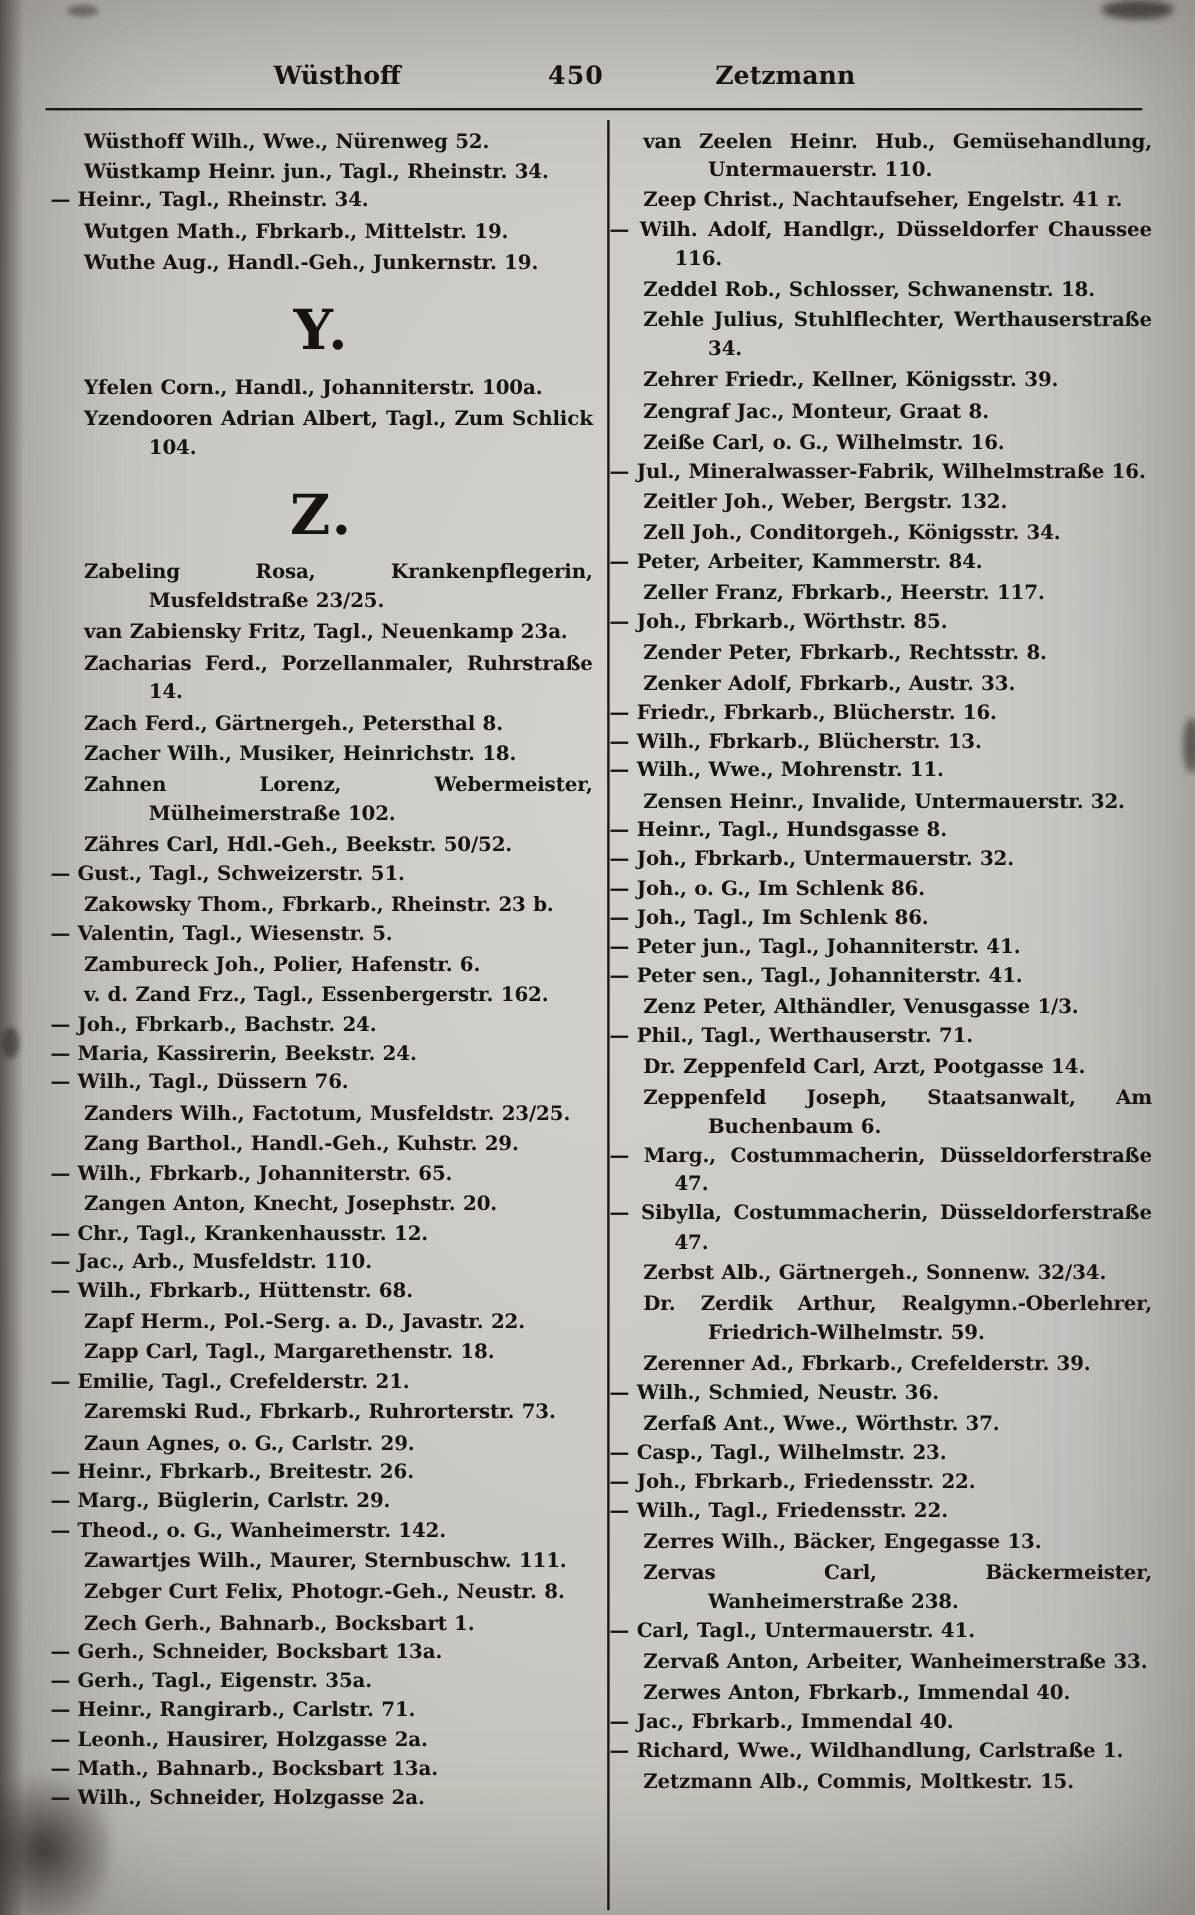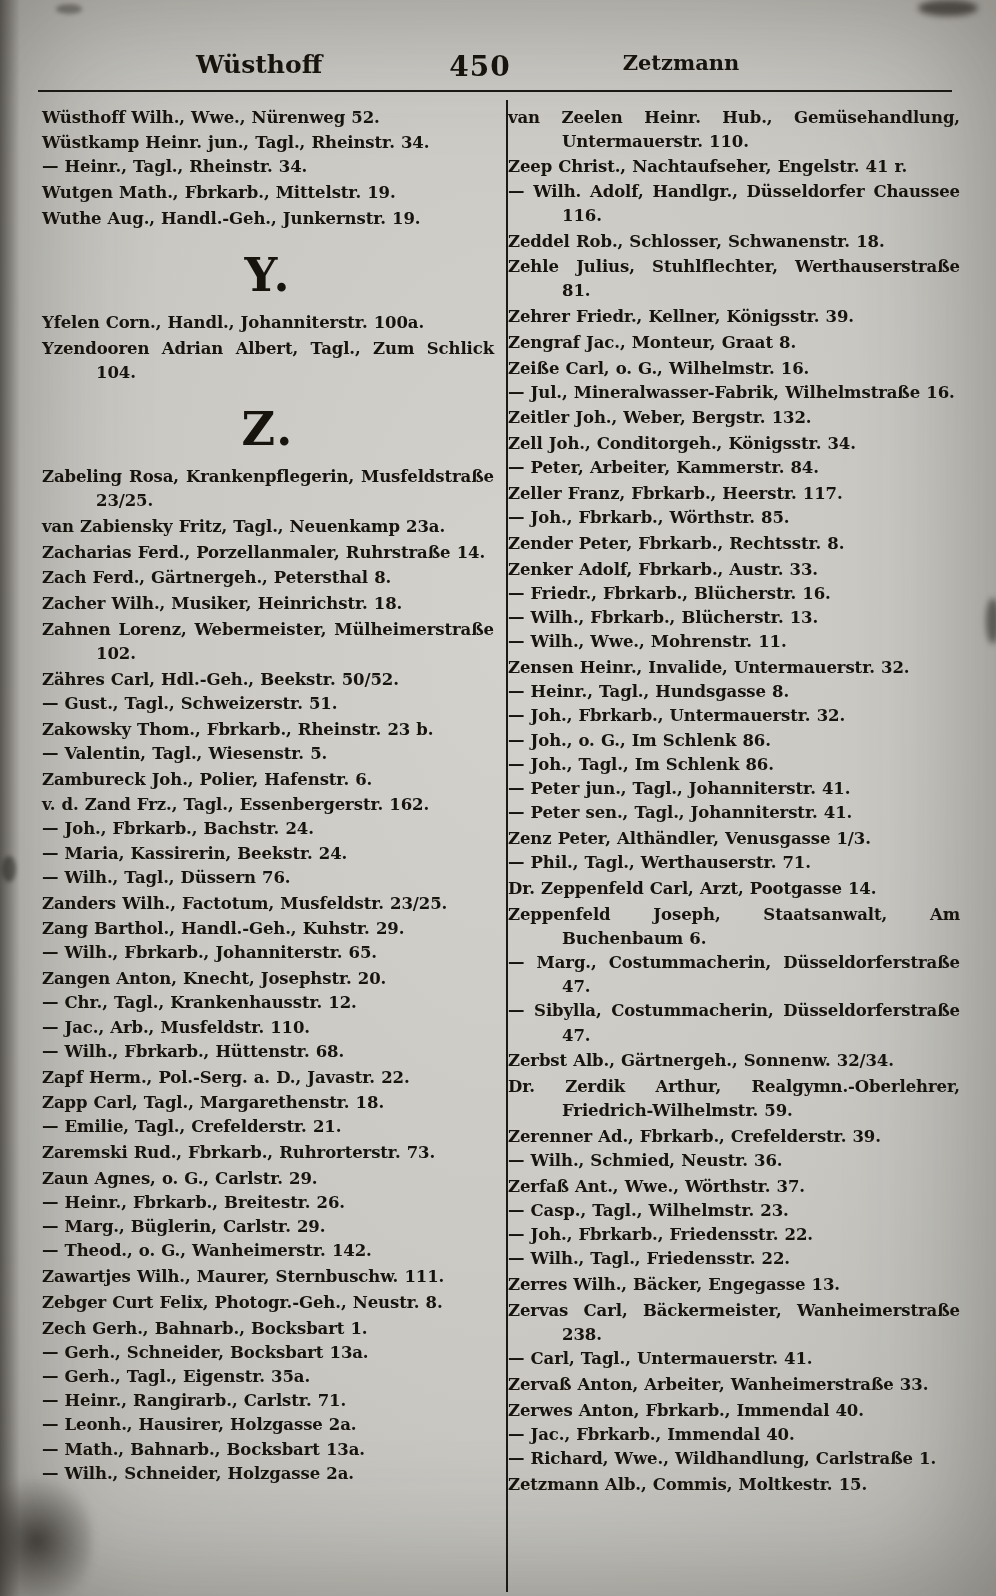--- a/index.html
+++ b/index.html
@@ -23,42 +23,42 @@
   .a-spot-tr{right:18px;top:0;width:60px;height:16px;border-radius:50%;
     background:rgba(30,27,23,.65);filter:blur(3px);}
   .a-spot-rm{right:-4px;top:598px;width:14px;height:46px;border-radius:50%;
     background:rgba(30,27,23,.55);filter:blur(3px);}
   .a-spot-lm{left:2px;top:856px;width:14px;height:26px;border-radius:50%;
     background:rgba(30,27,23,.5);filter:blur(2px);}
   .a-spot-tl{left:56px;top:4px;width:26px;height:10px;border-radius:50%;
     background:rgba(30,27,23,.4);filter:blur(2px);}
 
   .header{position:absolute;top:50px;left:0;right:0;height:32px;font-weight:700;}
-  .h-left{position:absolute;left:196px;width:170px;font-size:25px;}
-  .h-num{position:absolute;left:428px;width:104px;text-align:center;font-size:28px;letter-spacing:1px;}
-  .h-right{position:absolute;left:596px;width:170px;text-align:center;font-size:21px;}
+  .h-left{position:absolute;left:196px;width:170px;text-align:center;font-size:21px;}
+  .h-num{position:absolute;left:428px;width:104px;text-align:center;font-size:21px;letter-spacing:1px;}
+  .h-right{position:absolute;left:596px;width:170px;font-size:21px;}
   .header-rule{position:absolute;top:90px;left:38px;right:44px;height:2px;background:#1c1813;}
 
   .columns{position:absolute;top:100px;left:38px;right:28px;bottom:4px;display:flex;overflow:hidden;}
   .col{width:452px;overflow:hidden;}
   .col-left{padding:4px 12px 0 4px;}
   .divider{width:2px;background:#1c1813;flex:none;}
   .col-right{padding:4px 0 0 0;}
 
   .entry{
     font-size:16.5px;
     line-height:24.2px;
     font-weight:700;
     text-align:justify;
     padding-left:54px;
     text-indent:-54px;
     letter-spacing:-0.1px;
     word-spacing:0.5px;
   }
-  .entry.new{margin-top:1.5px;}
+  .entry.new{margin-top:1.5px;margin-left:28px;}
   .heading{
     text-align:center;
     font-size:46px;
     font-weight:700;
     line-height:48px;
     margin:20px 0 12px;
     letter-spacing:2px;
   }
 </style>
 </head>
@@ -130,21 +130,21 @@
         <div class="entry dash">— Leonh., Hausirer, Holzgasse 2a.</div>
         <div class="entry dash">— Math., Bahnarb., Bocksbart 13a.</div>
         <div class="entry dash">— Wilh., Schneider, Holzgasse 2a.</div>
       </div>
     <div class="divider"></div>
     <div class="col col-right" id="right-column">
         <div class="entry new">van Zeelen Heinr. Hub., Gemüsehandlung, Untermauerstr. 110.</div>
         <div class="entry new">Zeep Christ., Nachtaufseher, Engelstr. 41 r.</div>
         <div class="entry dash">— Wilh. Adolf, Handlgr., Düsseldorfer Chaussee 116.</div>
         <div class="entry new">Zeddel Rob., Schlosser, Schwanenstr. 18.</div>
-        <div class="entry new">Zehle Julius, Stuhlflechter, Werthauserstraße 81.</div>
+        <div class="entry new">Zehle Julius, Stuhlflechter, Werthauserstraße 34.</div>
         <div class="entry new">Zehrer Friedr., Kellner, Königsstr. 39.</div>
         <div class="entry new">Zengraf Jac., Monteur, Graat 8.</div>
         <div class="entry new">Zeiße Carl, o. G., Wilhelmstr. 16.</div>
         <div class="entry dash">— Jul., Mineralwasser-Fabrik, Wilhelmstraße 16.</div>
         <div class="entry new">Zeitler Joh., Weber, Bergstr. 132.</div>
         <div class="entry new">Zell Joh., Conditorgeh., Königsstr. 34.</div>
         <div class="entry dash">— Peter, Arbeiter, Kammerstr. 84.</div>
         <div class="entry new">Zeller Franz, Fbrkarb., Heerstr. 117.</div>
         <div class="entry dash">— Joh., Fbrkarb., Wörthstr. 85.</div>
         <div class="entry new">Zender Peter, Fbrkarb., Rechtsstr. 8.</div>

